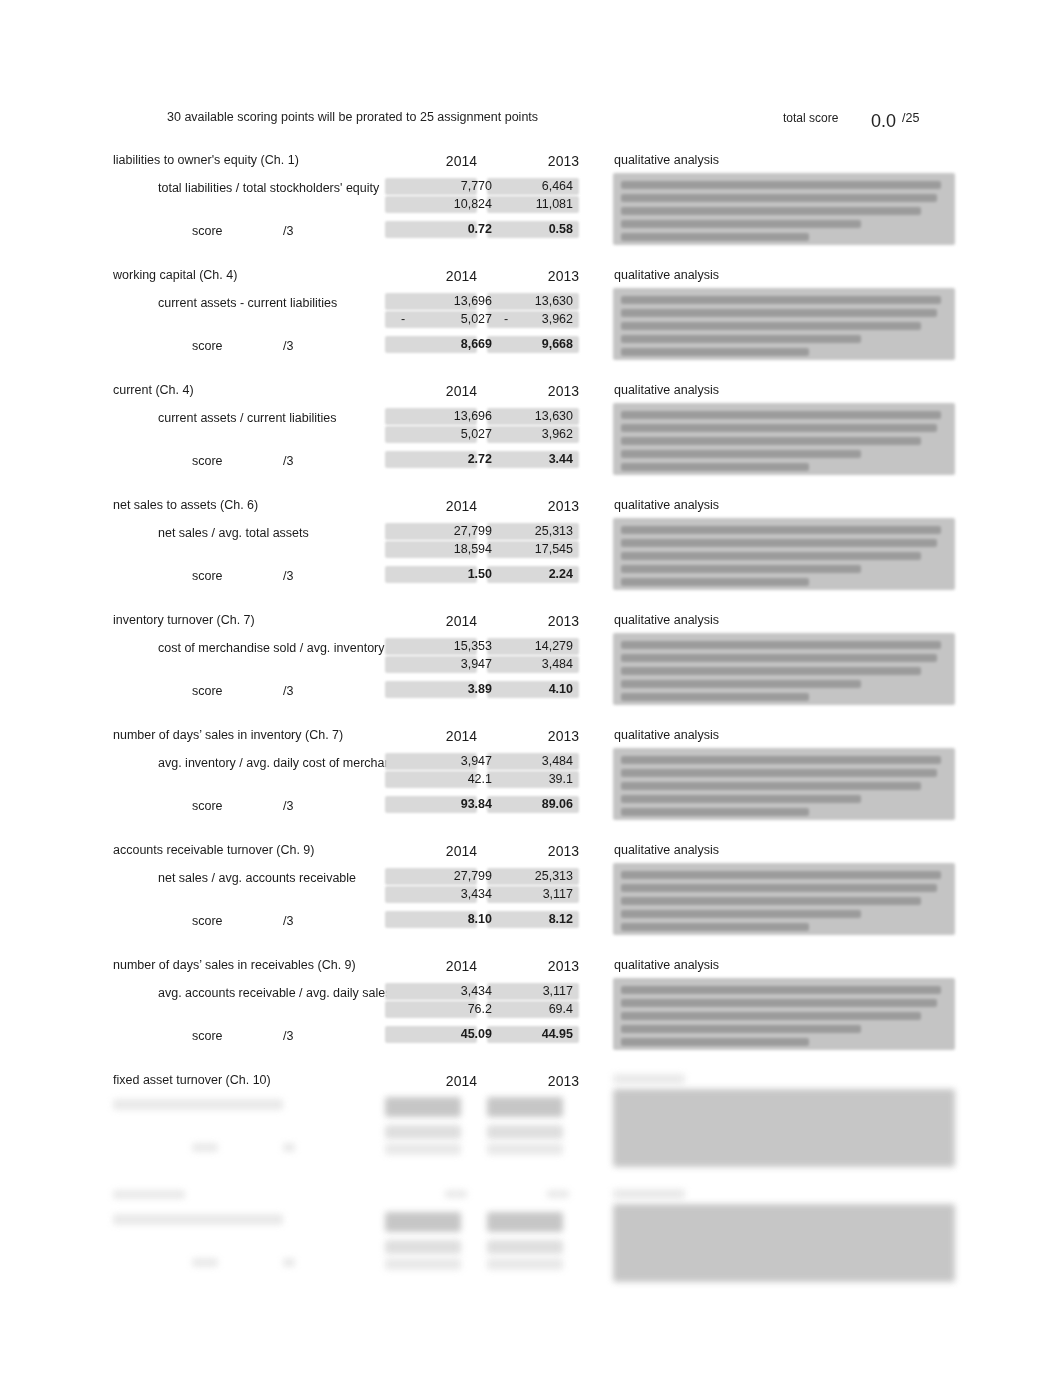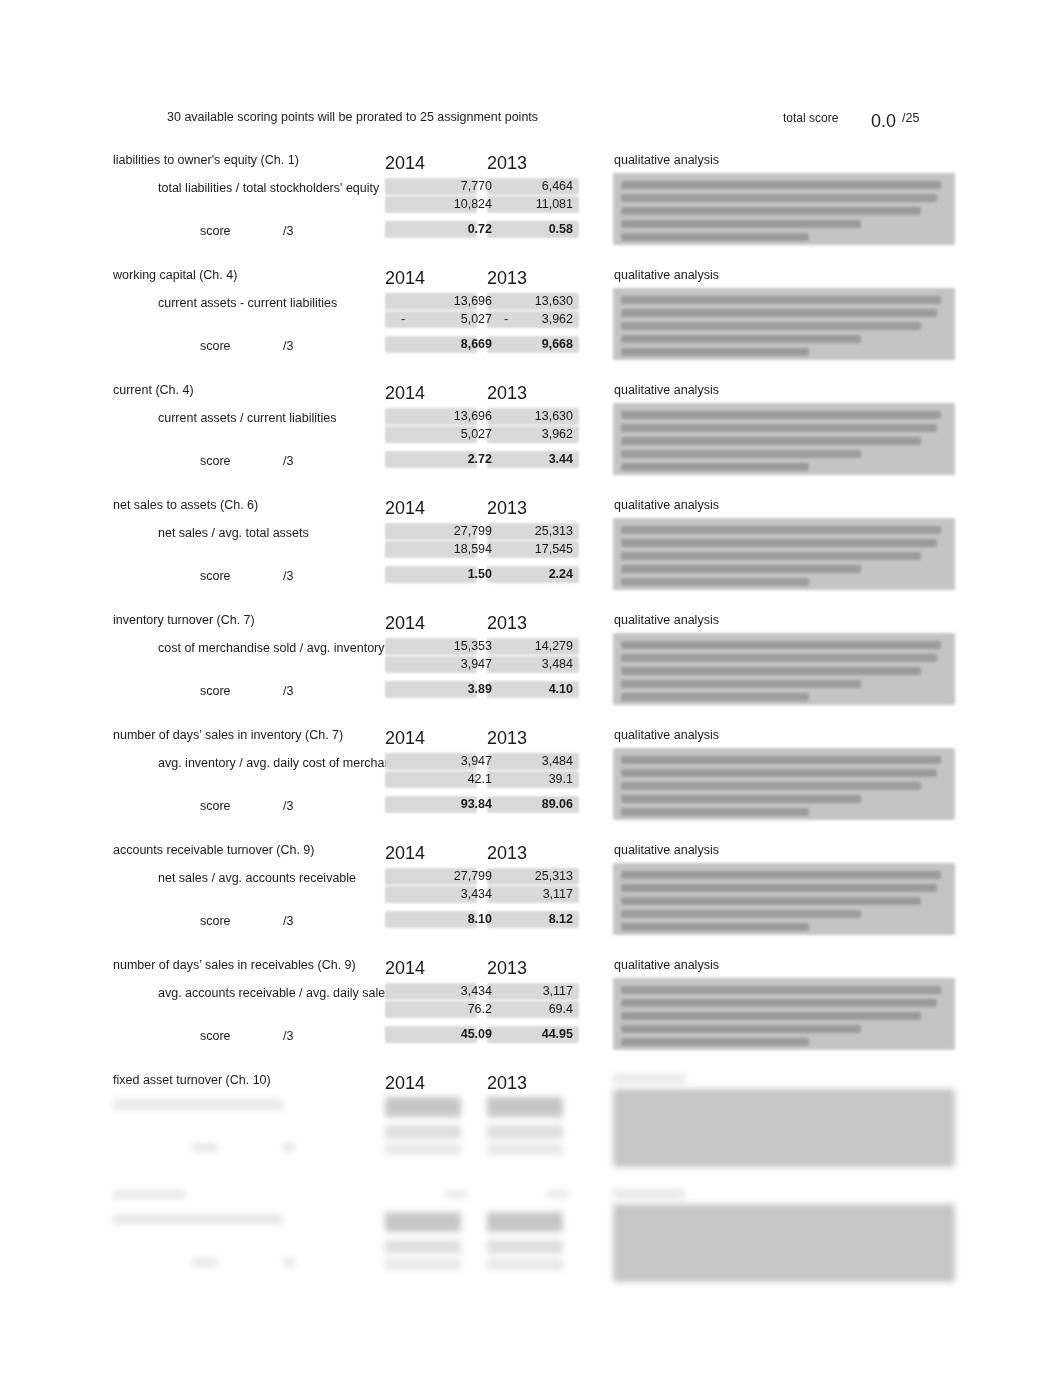--- a/index.html
+++ b/index.html
@@ -71,38 +71,38 @@
   .formula {
     position: absolute;
     left: 113px;
     top: 28px;
     font-size: 12.5px;
     white-space: nowrap;
     margin-left: 45px;
   }
   .score-label {
     position: absolute;
-    left: 200px;
+    left: 192px;
     top: 71px;
     font-size: 12.5px;
   }
   .score-max {
     position: absolute;
     left: 283px;
     top: 71px;
     font-size: 12.5px;
   }
 
   
   .yr {
     position: absolute;
     top: 0px;
     width: 92px;
-    text-align: left;
-    font-size: 18px;
+    text-align: right;
+    font-size: 14px;
   }
   .yr.c1 { left: 385px; }
   .yr.c2 { left: 487px; }
 
   
   .cell {
     position: absolute;
     width: 92px;
     height: 17px;
     background: #d9d9d9;

